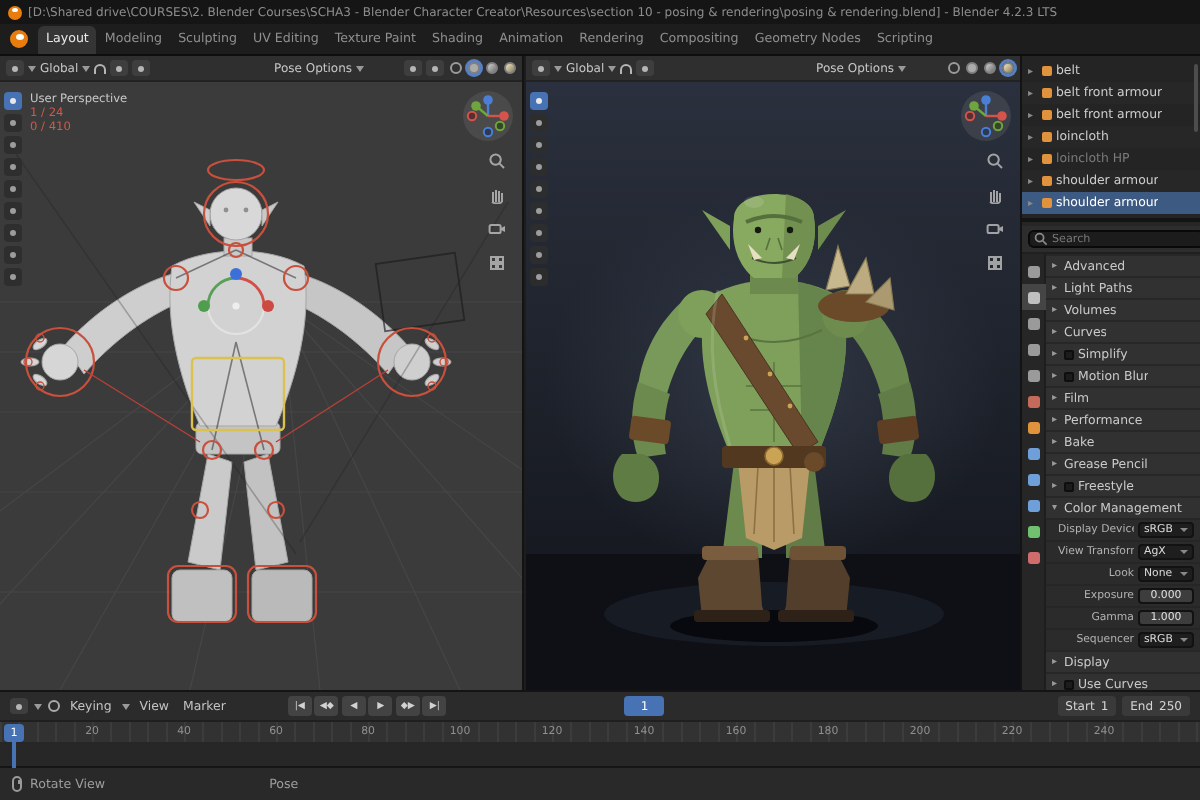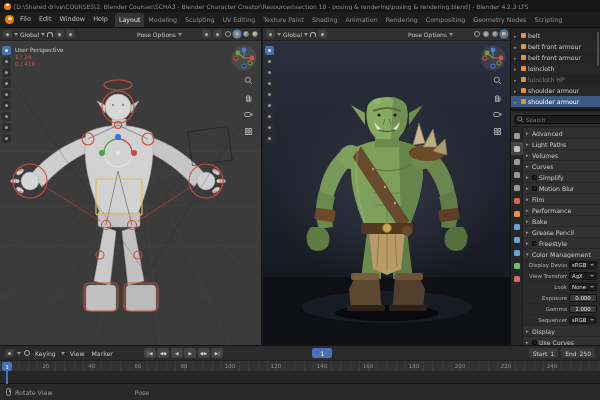--- a/index.html
+++ b/index.html
@@ -115,26 +115,20 @@
 
 <div id="app">
 
   <div class="titlebar">
     <span class="blogo"></span>
     <span class="title-text">[D:\Shared drive\COURSES\2. Blender Courses\SCHA3 - Blender Character Creator\Resources\section 10 - posing &amp; rendering\posing &amp; rendering.blend] - Blender 4.2.3 LTS</span>
   </div>
 
   <div class="topbar">
     <span class="blogo2"></span>
-    <div class="menus">
-        <div class="menu-item">File</div>
-        <div class="menu-item">Edit</div>
-        <div class="menu-item">Window</div>
-        <div class="menu-item">Help</div>
-      </div>
     <div class="wtabs">
         <div class="wtab active">Layout</div>
         <div class="wtab">Modeling</div>
         <div class="wtab">Sculpting</div>
         <div class="wtab">UV Editing</div>
         <div class="wtab">Texture Paint</div>
         <div class="wtab">Shading</div>
         <div class="wtab">Animation</div>
         <div class="wtab">Rendering</div>
         <div class="wtab">Compositing</div>

